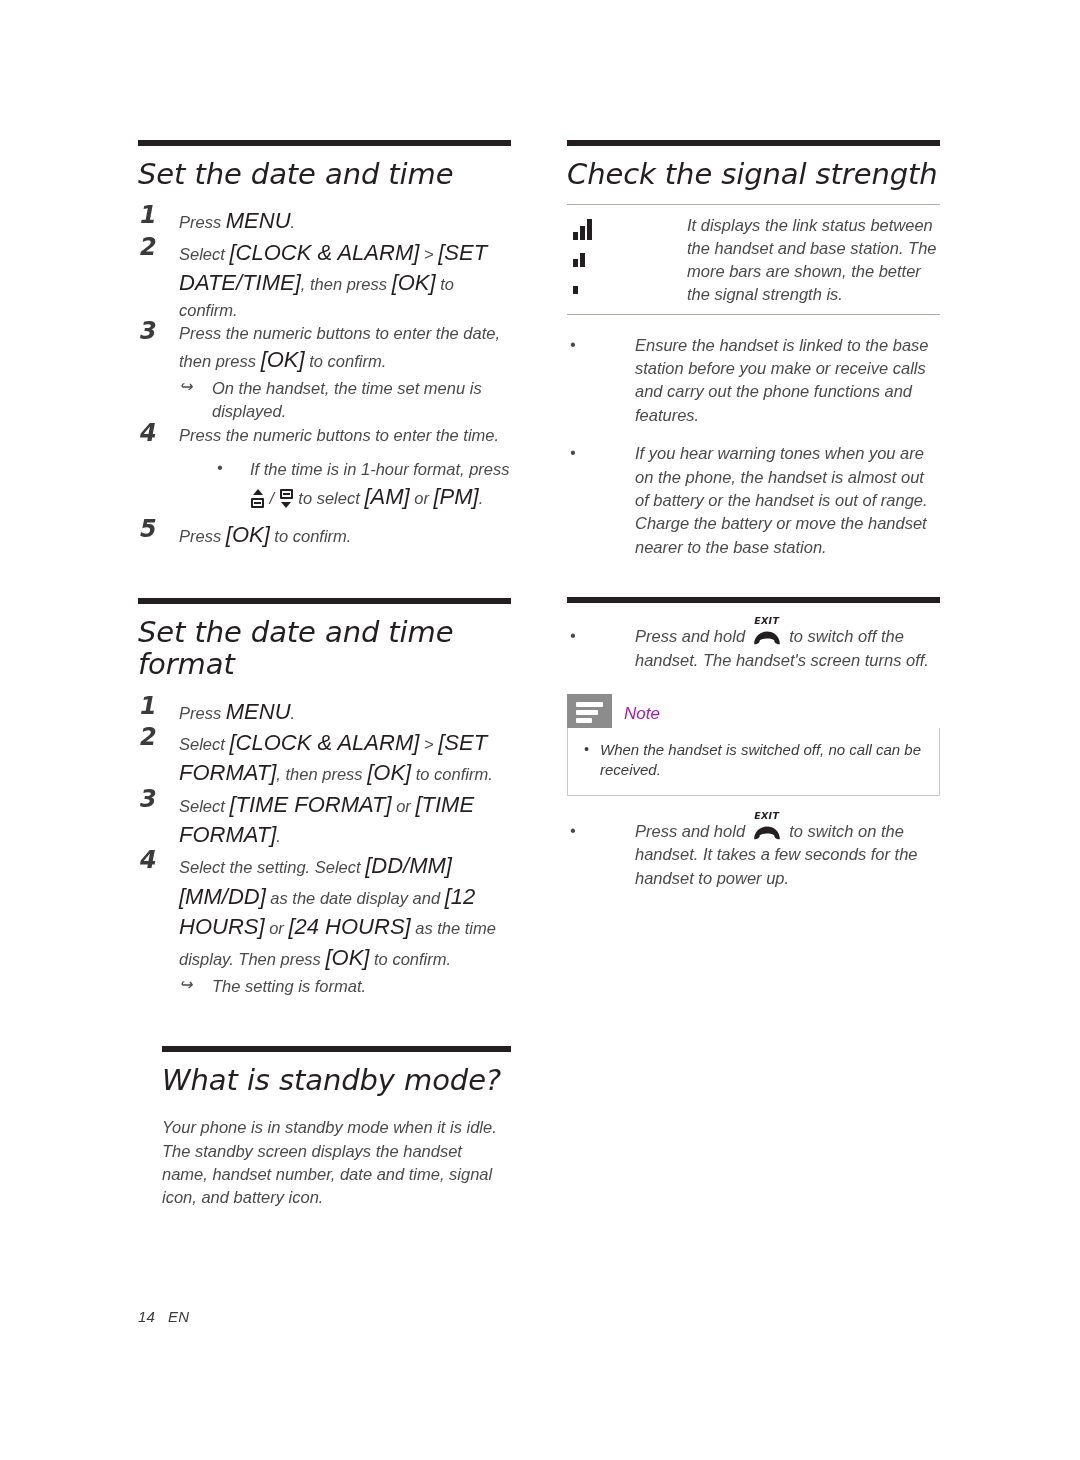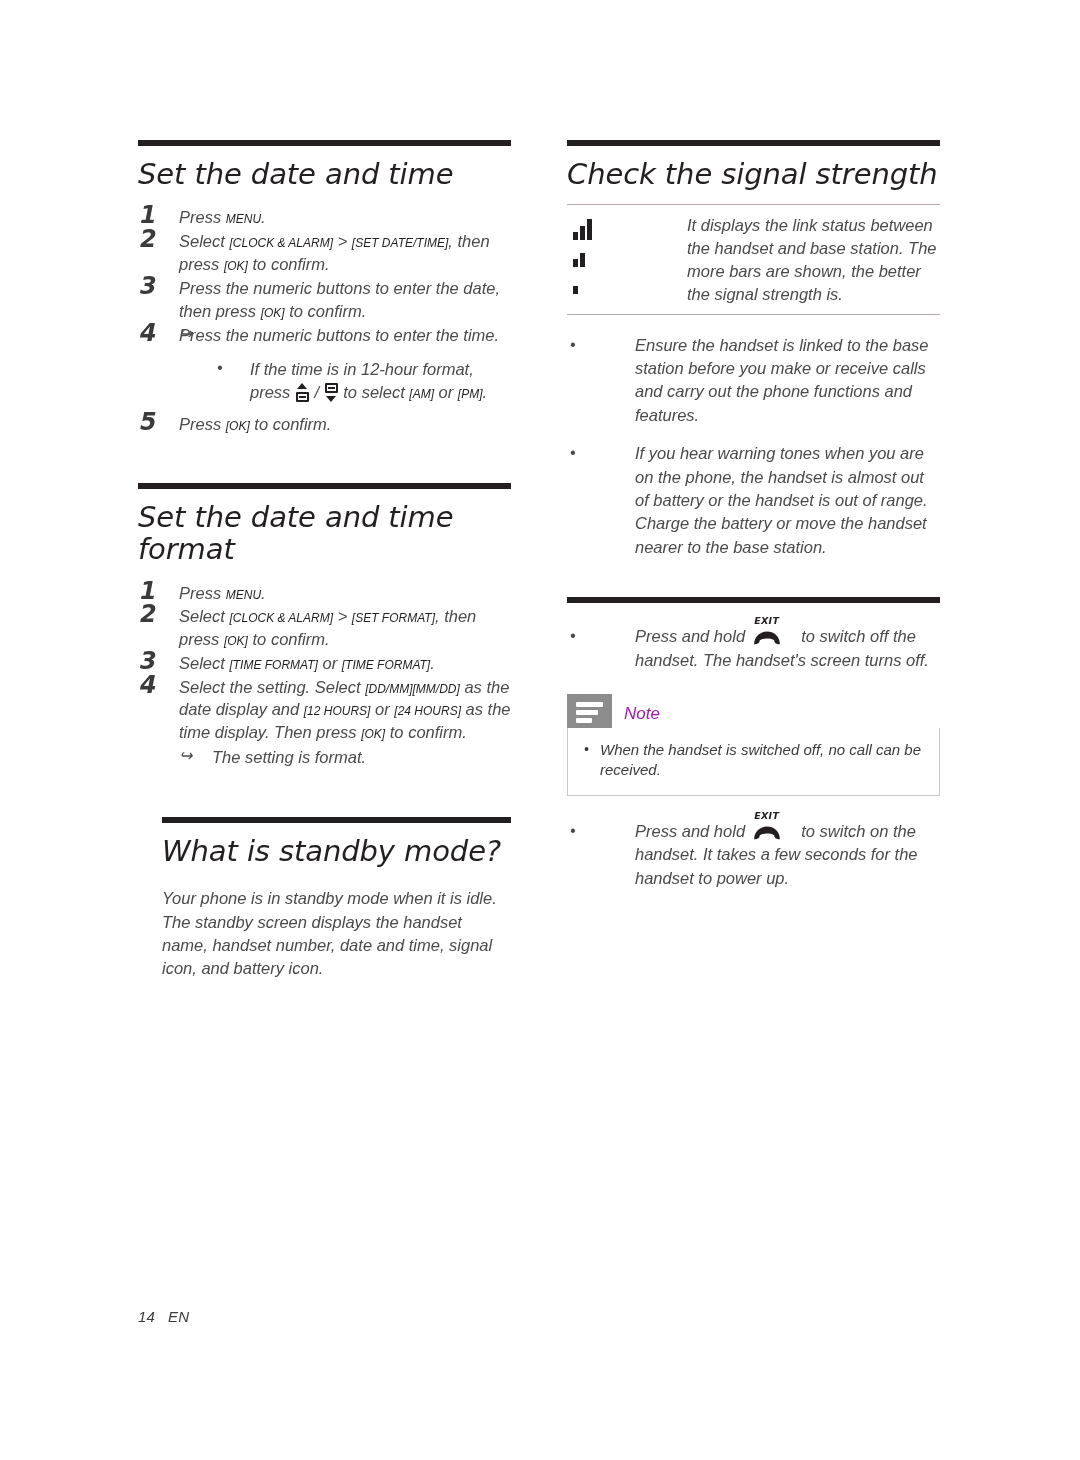--- a/index.html
+++ b/index.html
@@ -73,21 +73,21 @@
     line-height: 1.25;
   }
   .steptext {
     font-size: 16.5px;
     line-height: 1.38;
     color: #4a4a4a;
   }
   .kw {
     font-weight: 400;
     color: #231f20;
-    font-size: 12px;
+    font-size: 22px;
   }
 
   
   .result {
     position: relative;
     padding-left: 33px;
     margin-top: 2px;
     font-size: 16.5px;
     line-height: 1.38;
     color: #4a4a4a;
@@ -219,21 +219,21 @@
     background: #231f20;
   }
 
   
   .exitkey {
     display: inline-block;
     position: relative;
     width: 30px;
     height: 20px;
     vertical-align: -3px;
-    margin: 0 15px 0 2px;
+    margin: 0 3px 0 2px;
   }
   .exitkey .lbl {
     position: absolute;
     top: -11px;
     left: 50%;
     transform: translateX(-50%);
     font-family: "DejaVu Sans", sans-serif;
     font-weight: 700;
     font-size: 9.5px;
     letter-spacing: 0.3px;
@@ -335,28 +335,29 @@
         </li>
         <li>
           <span class="num">2</span>
           <span class="steptext"><span>Select </span><span class="kw">[CLOCK &amp; ALARM]</span><span> &gt; </span><span class="kw">[SET DATE/TIME]</span><span>, then press </span><span class="kw">[OK]</span><span> to confirm.</span></span>
         </li>
         <li>
           <span class="num">3</span>
           <span class="steptext"><span>Press the numeric buttons to enter the date, then press </span><span class="kw">[OK]</span><span> to confirm.</span></span>
           <div class="result">
             <span class="arrow">↪</span>
+            <span>On the handset, the time set menu is displayed.</span>
           </div>
         </li>
         <li>
           <span class="num">4</span>
           <span class="steptext"><span>Press the numeric buttons to enter the time.</span></span>
           <div class="subbullet">
             <span class="dot">•</span>
-            <span>If the time is in 12-hour format, press </span><span class="navkey up"><span class="tri"></span><span class="bk"></span></span><span> / </span><span class="navkey down"><span class="tri"></span><span class="bk"></span></span><span> to select </span><span class="kw">[AM]</span><span> or </span><span class="kw">[PM]</span><span>.</span>
+            <span>If the time is in 1-hour format, press </span><span class="navkey up"><span class="tri"></span><span class="bk"></span></span><span> / </span><span class="navkey down"><span class="tri"></span><span class="bk"></span></span><span> to select </span><span class="kw">[AM]</span><span> or </span><span class="kw">[PM]</span><span>.</span>
           </div>
         </li>
         <li style="margin-top:8px;">
           <span class="num">5</span>
           <span class="steptext"><span>Press </span><span class="kw">[OK]</span><span> to confirm.</span></span>
         </li>
       </ol>
     </div>
 
     <div class="section" style="margin-top:47px;">

